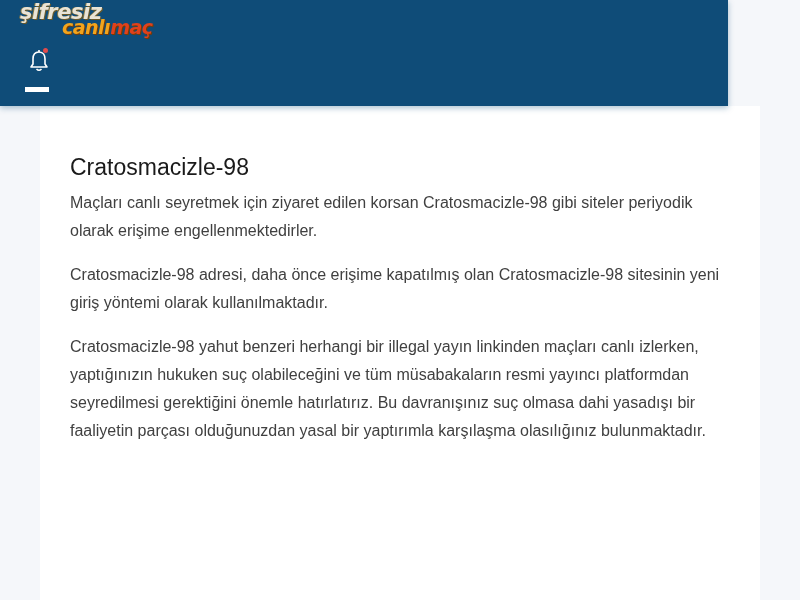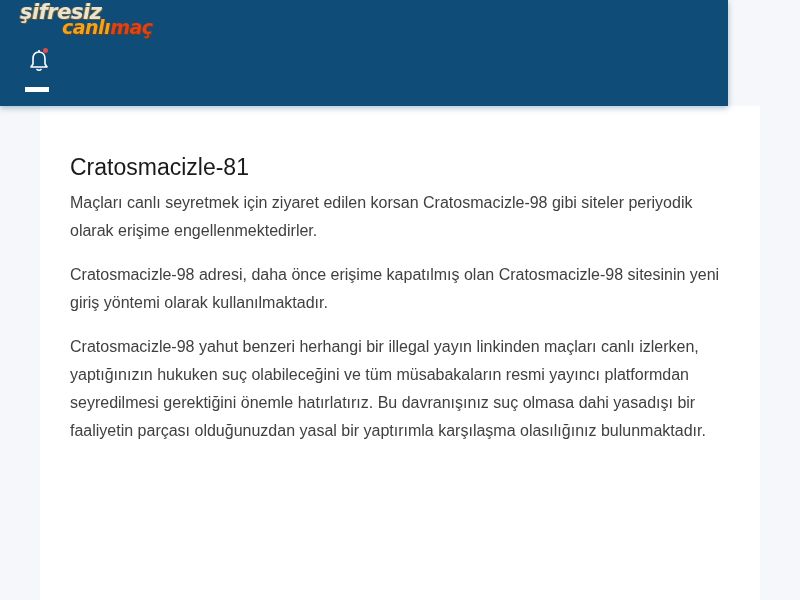--- a/index.html
+++ b/index.html
@@ -32,17 +32,17 @@
       <line x1="11" y1="1" x2="11" y2="3" stroke="#ffffff" stroke-width="1.6"></line>
     </svg>
   </div>
   <div class="bell-dot"></div>
   <div class="menu-bar"></div>
 </div>
 
 <div class="card"></div>
 
 <div class="content">
-  <h1>Cratosmacizle-81</h1>
+  <h1>Cratosmacizle-98</h1>
   <p>Maçları canlı seyretmek için ziyaret edilen korsan Cratosmacizle-98 gibi siteler periyodik olarak erişime engellenmektedirler.</p>
   <p>Cratosmacizle-98 adresi, daha önce erişime kapatılmış olan Cratosmacizle-98 sitesinin yeni giriş yöntemi olarak kullanılmaktadır.</p>
   <p>Cratosmacizle-98 yahut benzeri herhangi bir illegal yayın linkinden maçları canlı izlerken, yaptığınızın hukuken suç olabileceğini ve tüm müsabakaların resmi yayıncı platformdan seyredilmesi gerektiğini önemle hatırlatırız. Bu davranışınız suç olmasa dahi yasadışı bir faaliyetin parçası olduğunuzdan yasal bir yaptırımla karşılaşma olasılığınız bulunmaktadır.</p>
 </div>
 
 </body></html>

